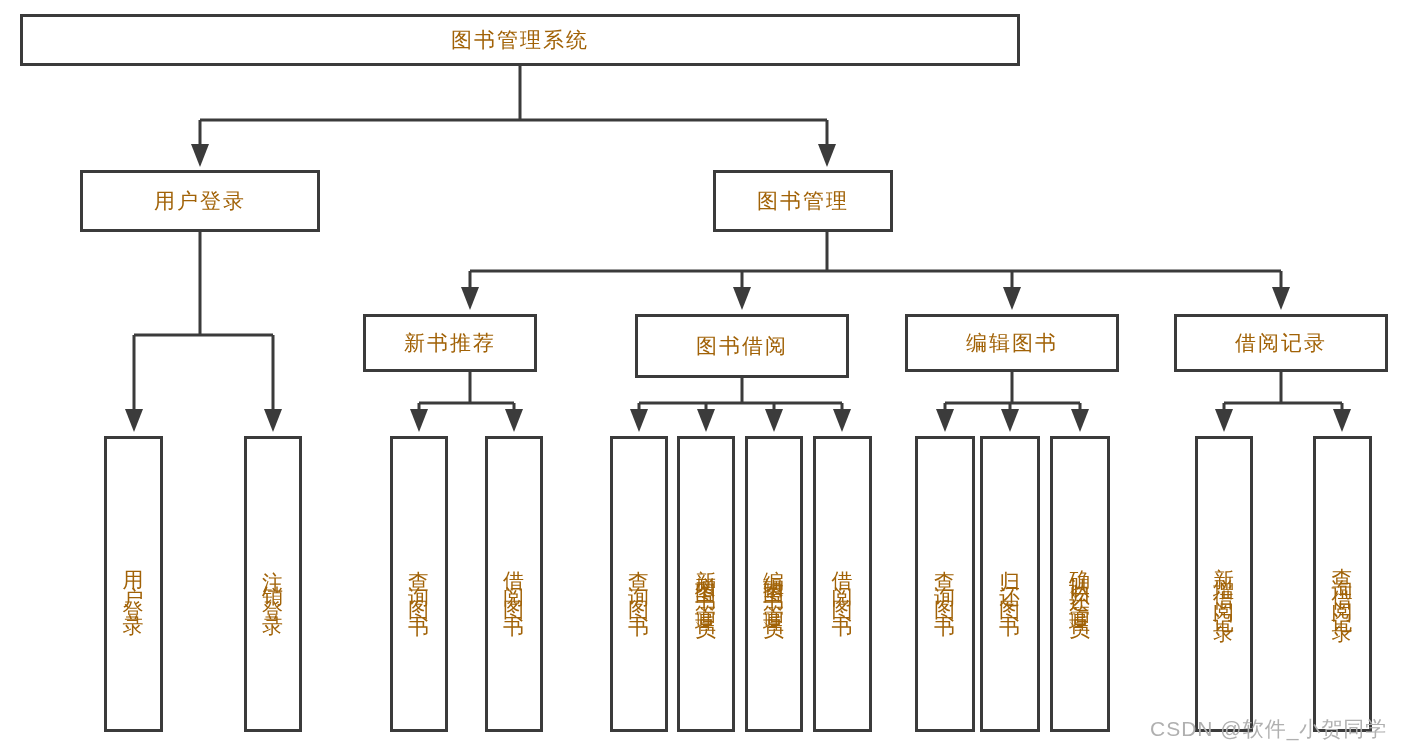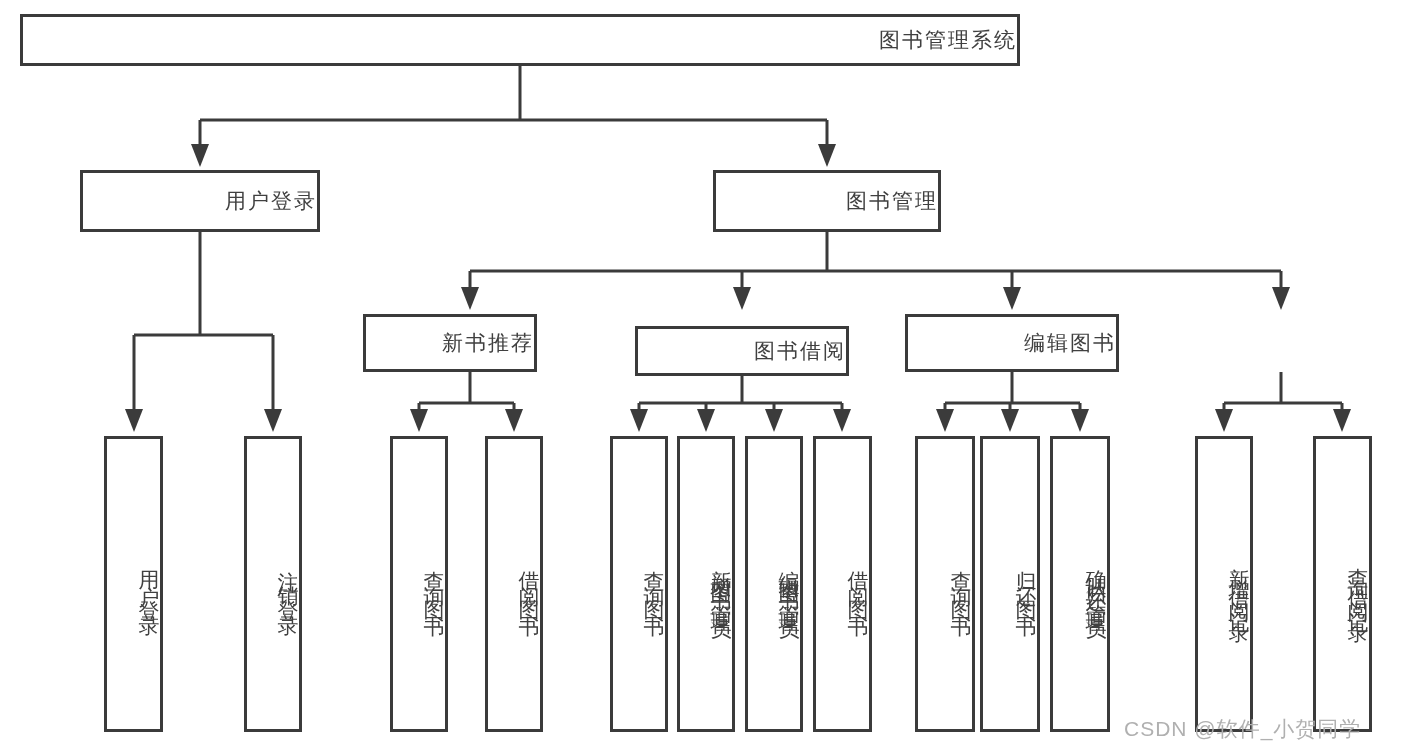--- a/index.html
+++ b/index.html
@@ -4,36 +4,36 @@
 <style>
   html,body{margin:0;padding:0;background:#ffffff;}
   body{font-family:"Liberation Sans", sans-serif;}
   .canvas{position:relative;width:1405px;height:747px;background:#ffffff;overflow:hidden;color:#2e2e2e;}
   svg.connectors{position:absolute;left:0;top:0;width:1405px;height:747px;}
   .node{
     position:absolute;
     background:#ffffff;
     border:3px solid #3b3b3b;
     box-sizing:border-box;
-    display:flex;align-items:center;justify-content:flex-end;
-    font-size:21px;color:#404040;letter-spacing:2px;
+    display:flex;align-items:center;justify-content:center;
+    font-size:21px;color:#a16207;letter-spacing:2px;
     z-index:2;
   }
   .node .hlabel{white-space:nowrap;}
   .node.v .vtext{
     writing-mode:vertical-rl;
     text-orientation:mixed;
     line-height:1;
     white-space:nowrap;
   }
   .vtext.loose{letter-spacing:15px;}
   .vtext.mid{letter-spacing:11px;}
   .vtext.tight{letter-spacing:7px;}
   .watermark{
-    position:absolute;left:1124px;top:715px;
+    position:absolute;left:1150px;top:715px;
     font-size:21px;color:#b0b0b0;letter-spacing:1px;
     white-space:nowrap;z-index:5;
   }
 </style>
 </head>
 <body>
 
 <div class="canvas">
 
   <svg class="connectors" viewBox="0 0 1405 747" xmlns="http://www.w3.org/2000/svg">
@@ -76,32 +76,35 @@
     </g>
   </svg>
 
   <div class="node root" style="left:20px;top:14px;width:1000px;height:52px">
     <span class="hlabel">图书管理系统</span>
   </div>
 
   <div class="node" style="left:80px;top:170px;width:240px;height:62px">
     <span class="hlabel">用户登录</span>
   </div>
-  <div class="node" style="left:713px;top:170px;width:228px;height:62px">
+  <div class="node" style="left:713px;top:170px;width:180px;height:62px">
     <span class="hlabel">图书管理</span>
   </div>
 
   <div class="node" style="left:363px;top:314px;width:174px;height:58px">
     <span class="hlabel">新书推荐</span>
   </div>
-  <div class="node" style="left:635px;top:326px;width:214px;height:50px">
+  <div class="node" style="left:635px;top:314px;width:214px;height:64px">
     <span class="hlabel">图书借阅</span>
   </div>
   <div class="node" style="left:905px;top:314px;width:214px;height:58px">
     <span class="hlabel">编辑图书</span>
+  </div>
+  <div class="node" style="left:1174px;top:314px;width:214px;height:58px">
+    <span class="hlabel">借阅记录</span>
   </div>
 
   <div class="node v" style="left:104px;top:436px;width:59px;height:296px">
     <span class="vtext loose">用户登录</span>
   </div>
   <div class="node v" style="left:244px;top:436px;width:58px;height:296px">
     <span class="vtext loose">注销登录</span>
   </div>
 
   <div class="node v" style="left:390px;top:436px;width:58px;height:296px">

